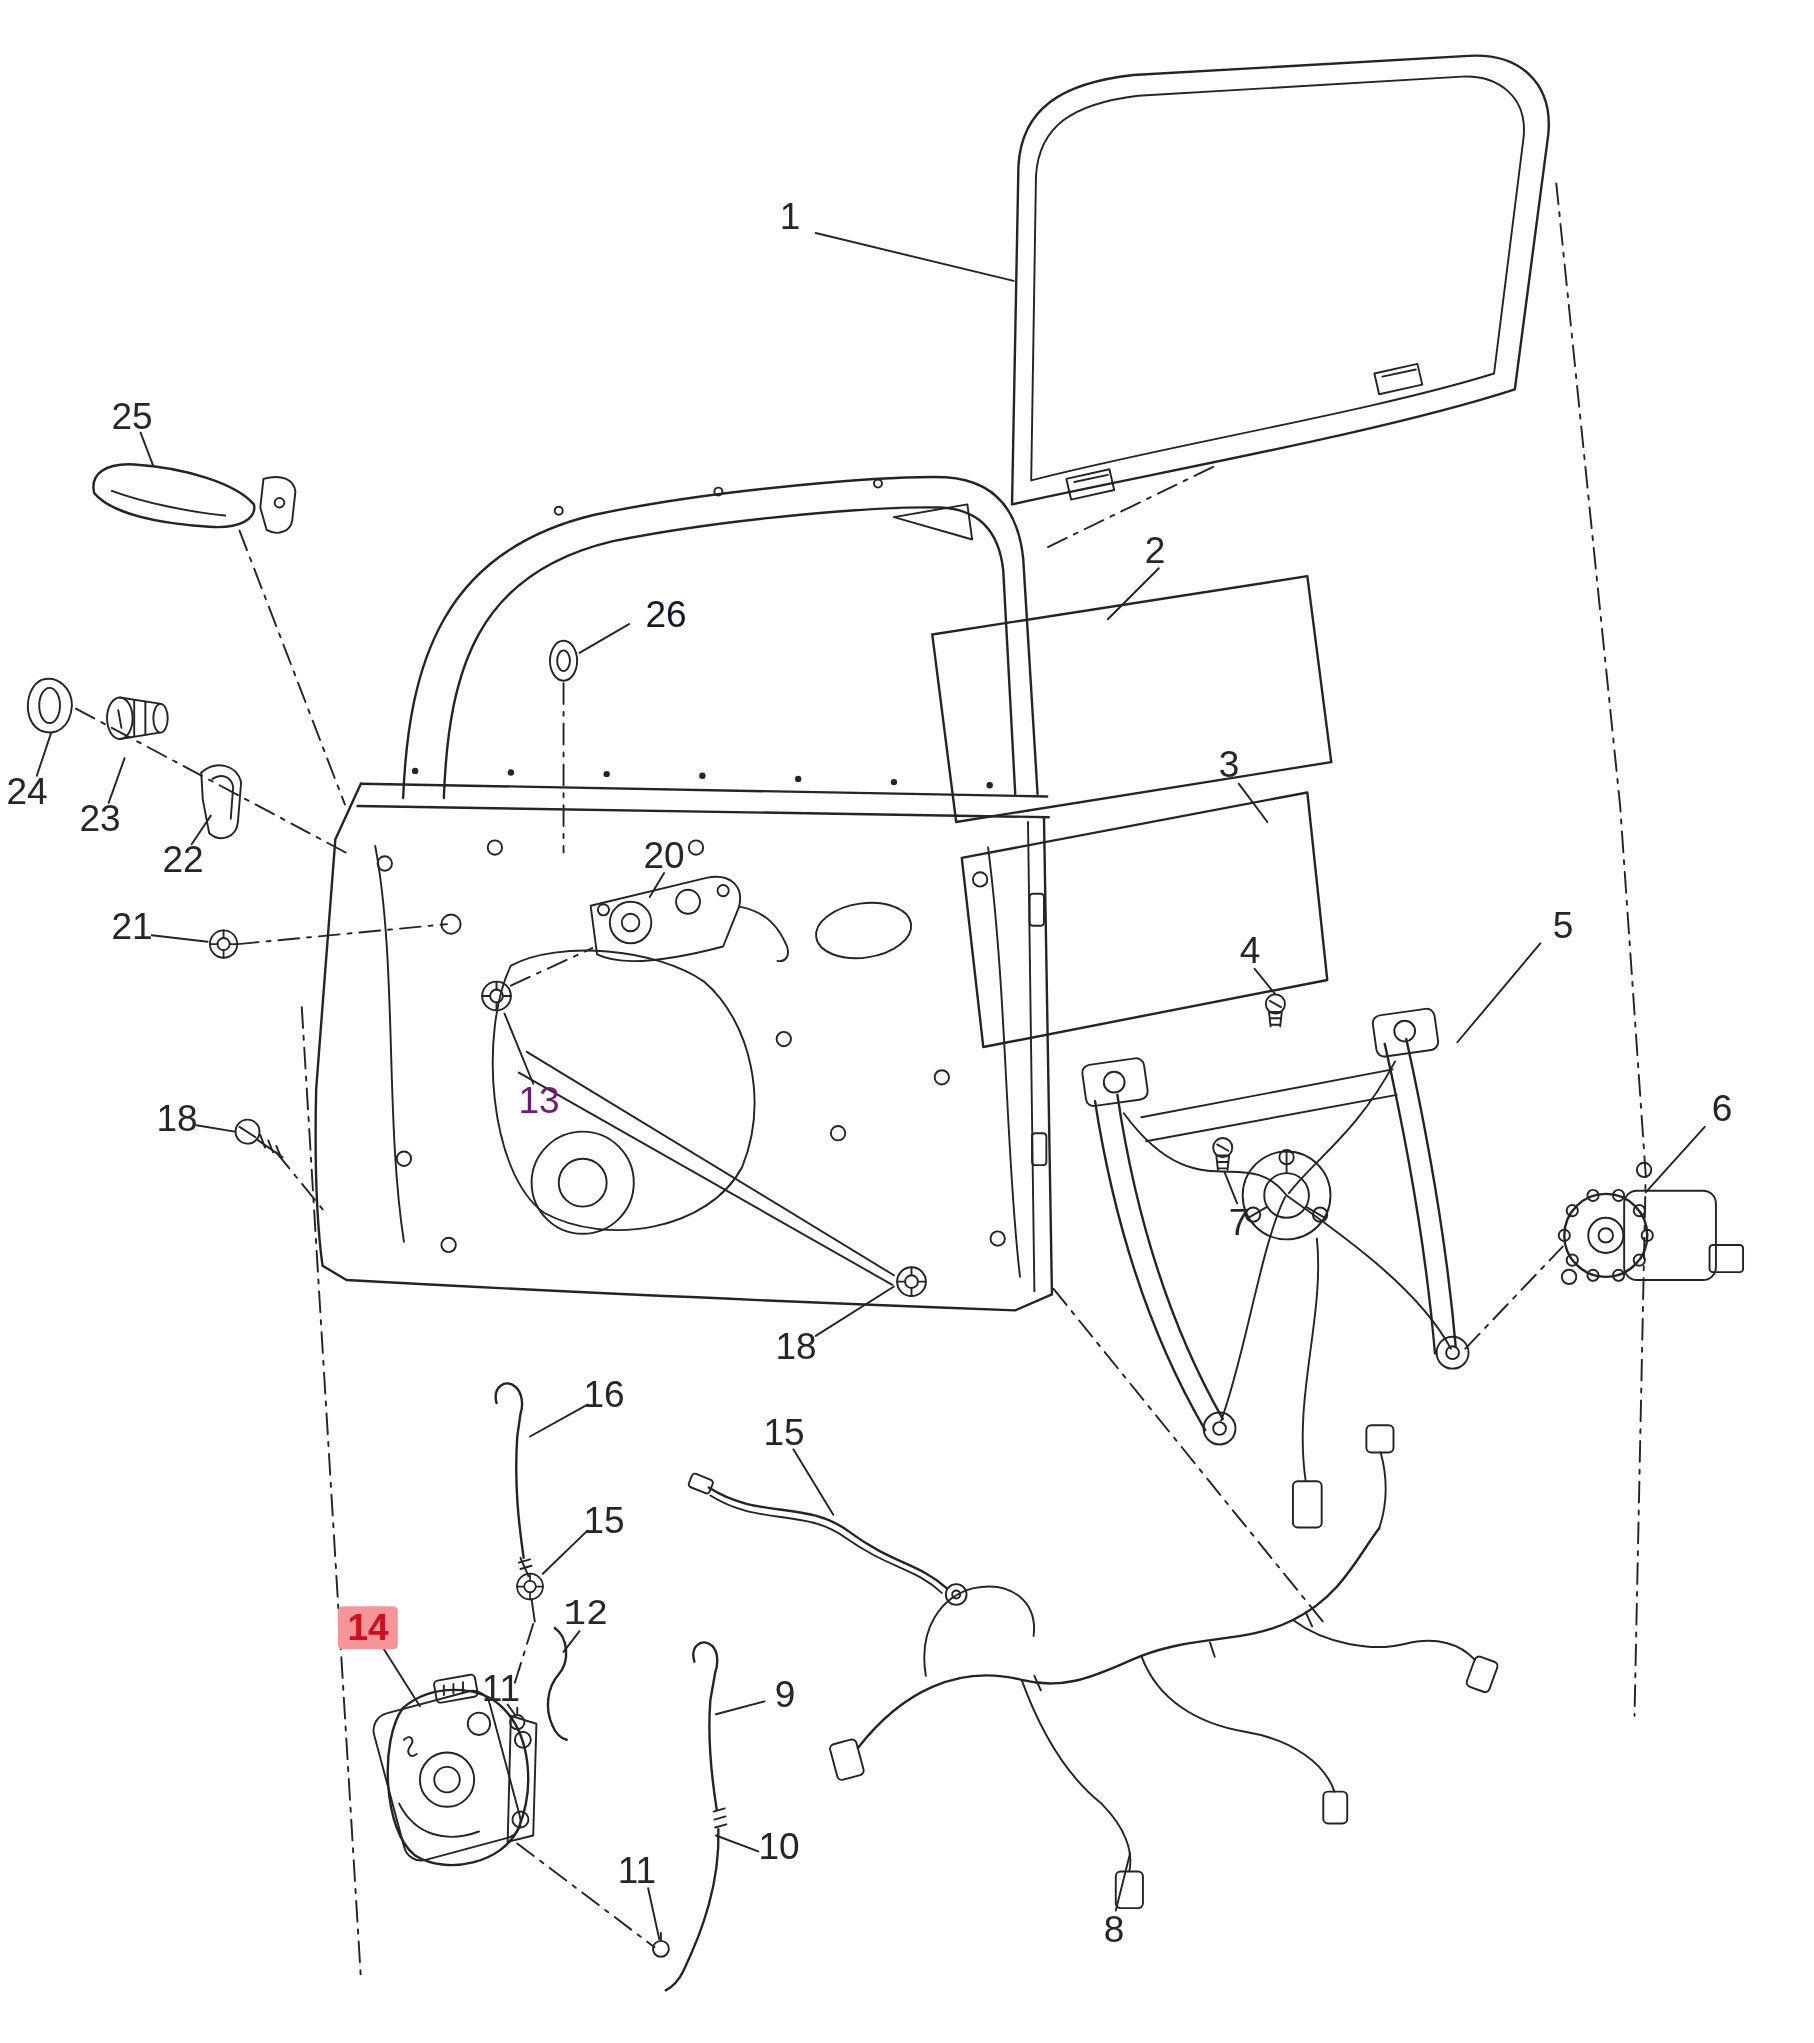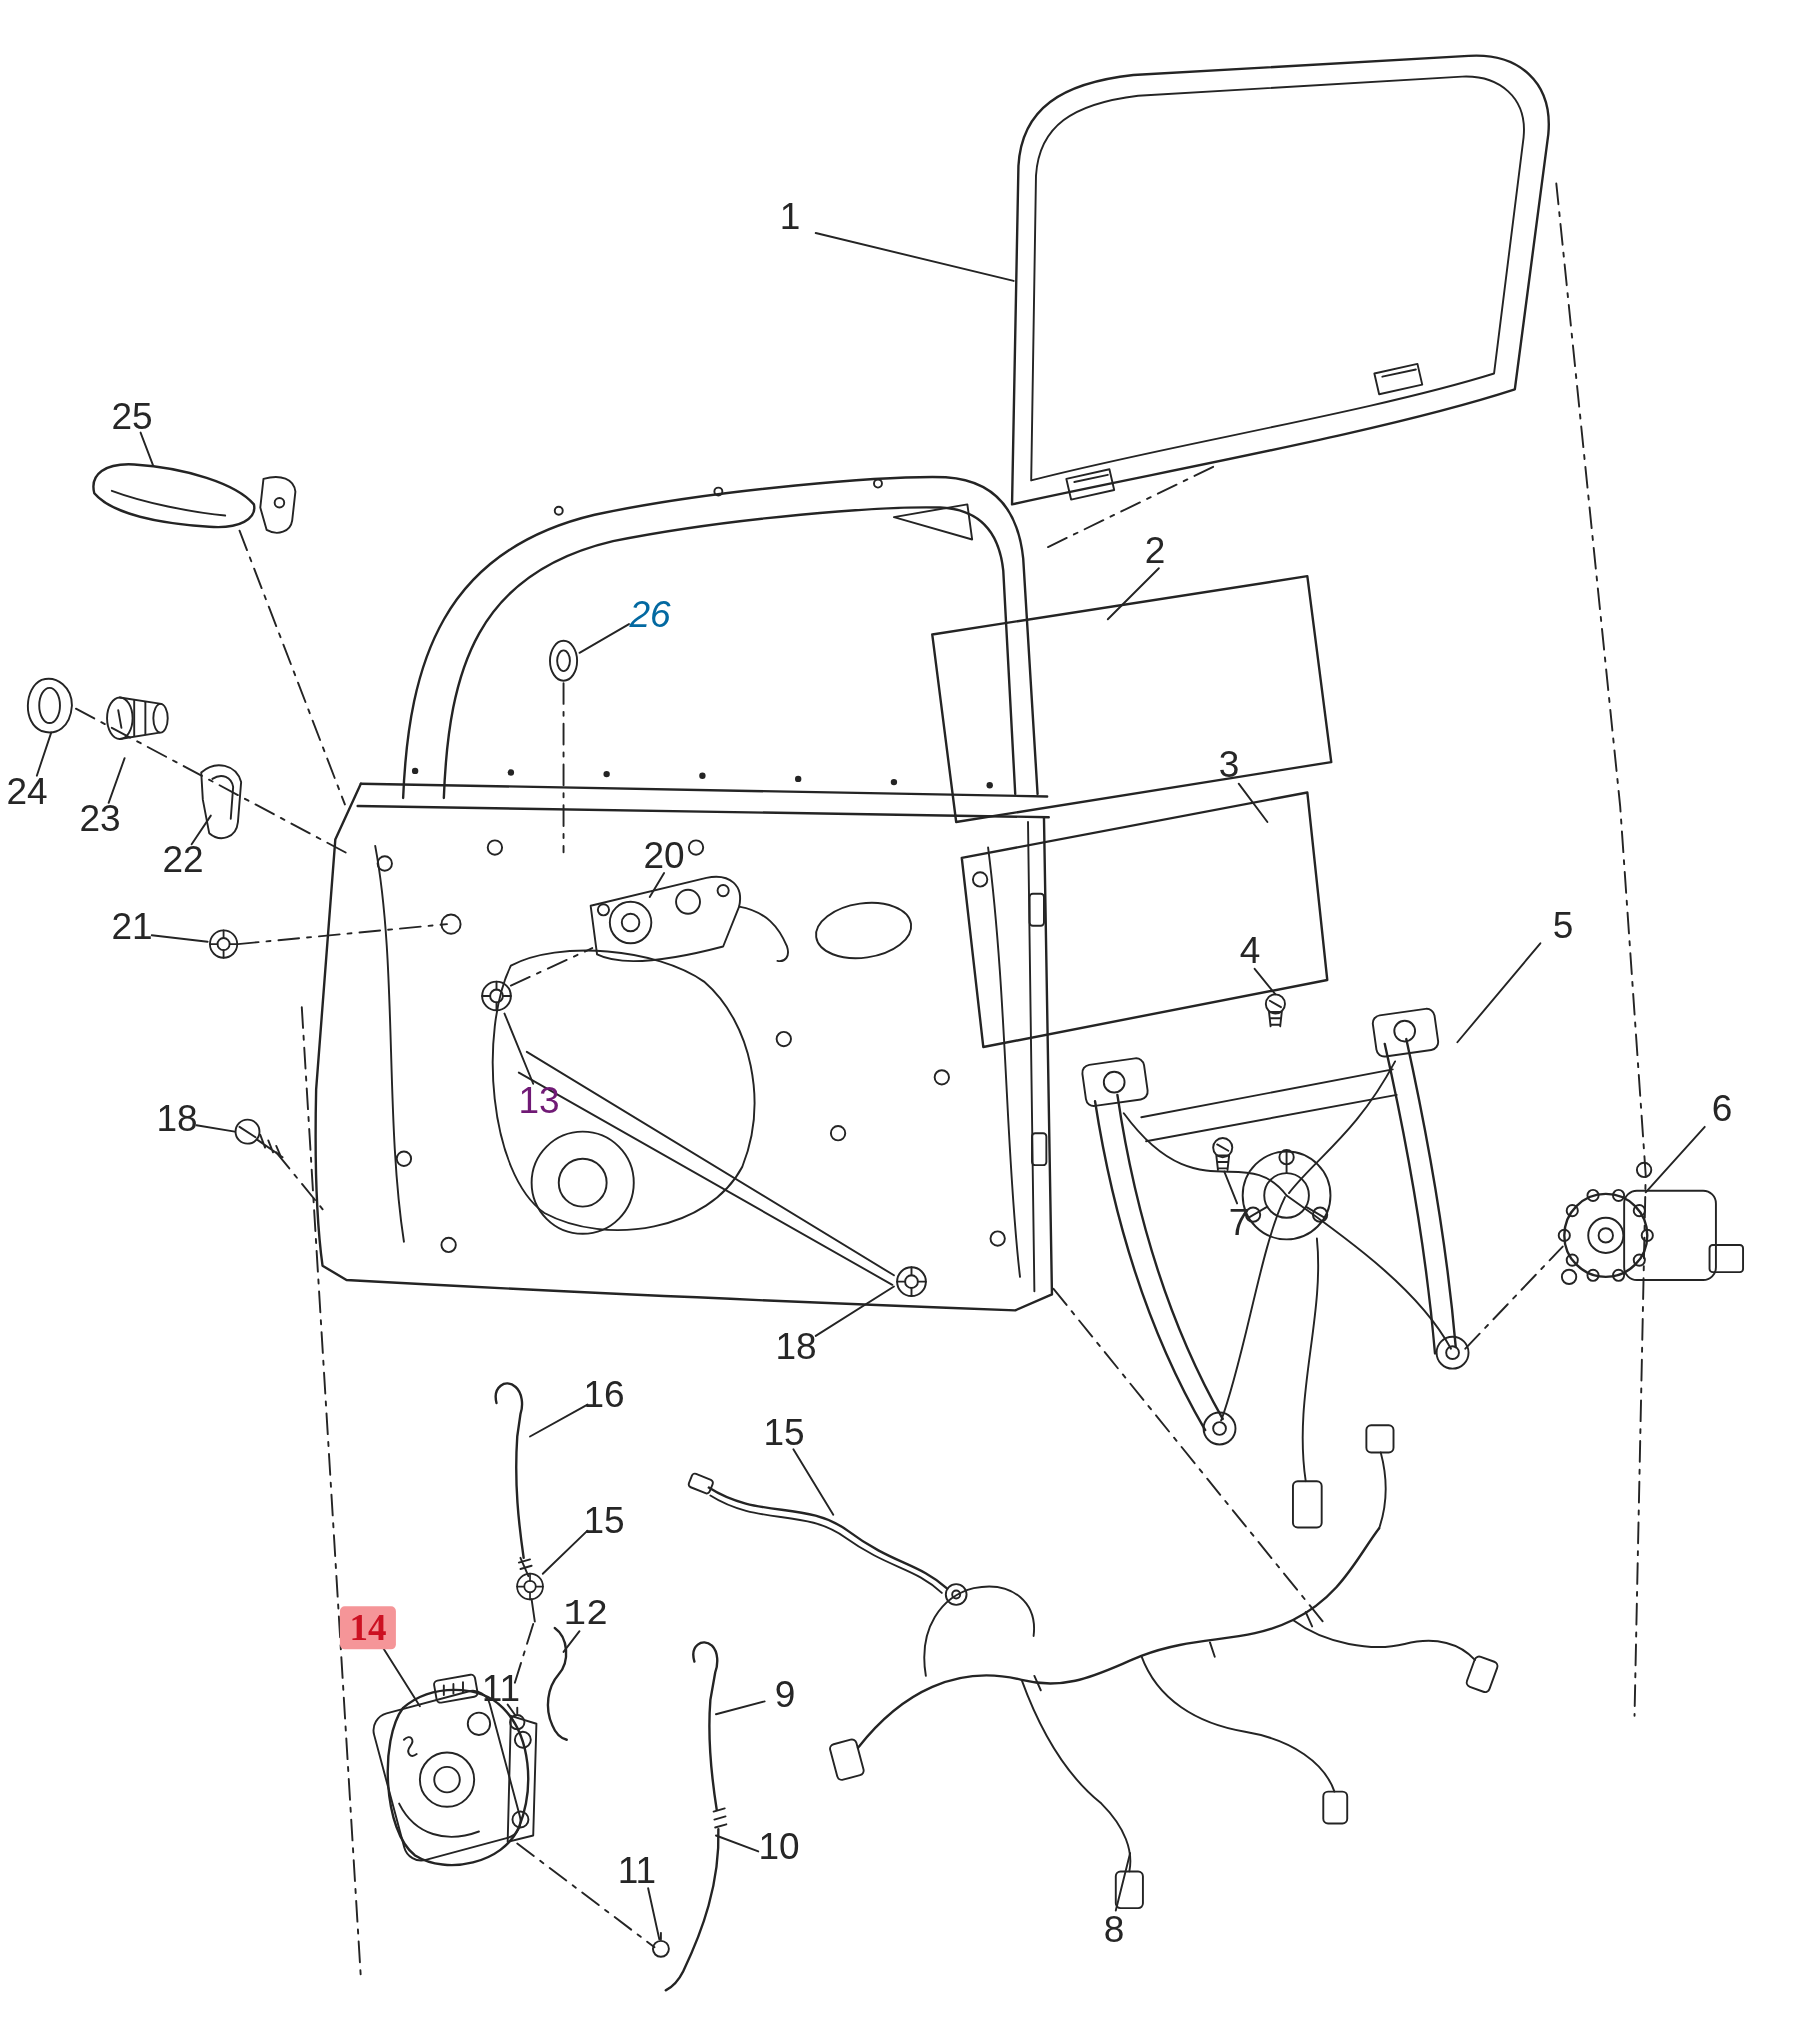--- a/index.html
+++ b/index.html
@@ -326,29 +326,29 @@
       <div class="callout" style="left: 1563px; top: 926px; color: rgb(38, 38, 38);">5</div>
       <div class="callout" style="left: 1722px; top: 1109px; color: rgb(38, 38, 38);">6</div>
       <div class="callout" style="left: 1239px; top: 1223px; color: rgb(38, 38, 38);">7</div>
       <div class="callout" style="left: 1114px; top: 1930px; color: rgb(38, 38, 38);">8</div>
       <div class="callout" style="left: 785px; top: 1695px; color: rgb(38, 38, 38);">9</div>
       <div class="callout" style="left: 779px; top: 1847px; color: rgb(38, 38, 38);">10</div>
       <div class="callout" style="left: 501px; top: 1689px; color: rgb(38, 38, 38);">11</div>
       <div class="callout" style="left: 637px; top: 1871px; color: rgb(38, 38, 38);">11</div>
       <div class="callout" style="left: 586px; top: 1615px; color: rgb(38, 38, 38); font-family: Liberation Mono, monospace;">12</div>
       <div class="callout" style="left: 539px; top: 1101px; color: #701a75;">13</div>
-      <div class="callout" style="left: 368px; top: 1628px; color: rgb(204, 17, 34); background: rgb(245, 149, 152); font-weight: 700; font-family: Liberation Serif, serif;">14</div>
+      <div class="callout" style="left: 368px; top: 1628px; color: rgb(204, 17, 34); background: rgb(245, 149, 152); font-weight: 700;">14</div>
       <div class="callout" style="left: 604px; top: 1521px; color: rgb(38, 38, 38);">15</div>
       <div class="callout" style="left: 604px; top: 1395px; color: rgb(38, 38, 38);">16</div>
       <div class="callout" style="left: 784px; top: 1433px; color: rgb(38, 38, 38);">15</div>
       <div class="callout" style="left: 796px; top: 1347px; color: rgb(38, 38, 38);">18</div>
       <div class="callout" style="left: 177px; top: 1119px; color: rgb(38, 38, 38);">18</div>
       <div class="callout" style="left: 664px; top: 856px; color: rgb(38, 38, 38);">20</div>
       <div class="callout" style="left: 132px; top: 927px; color: rgb(38, 38, 38);">21</div>
       <div class="callout" style="left: 183px; top: 860px; color: rgb(38, 38, 38);">22</div>
       <div class="callout" style="left: 100px; top: 819px; color: rgb(38, 38, 38);">23</div>
       <div class="callout" style="left: 27px; top: 792px; color: rgb(38, 38, 38);">24</div>
       <div class="callout" style="left: 132px; top: 417px; color: rgb(38, 38, 38);">25</div>
-      <div class="callout" style="left: 650px; top: 615px; color: #0369a1; font-style: italic;">26</div>
+      <div class="callout" style="left: 666px; top: 615px; color: #0f172a;">26</div>
     </div>
 
 </div>
 
 
 </body></html>

